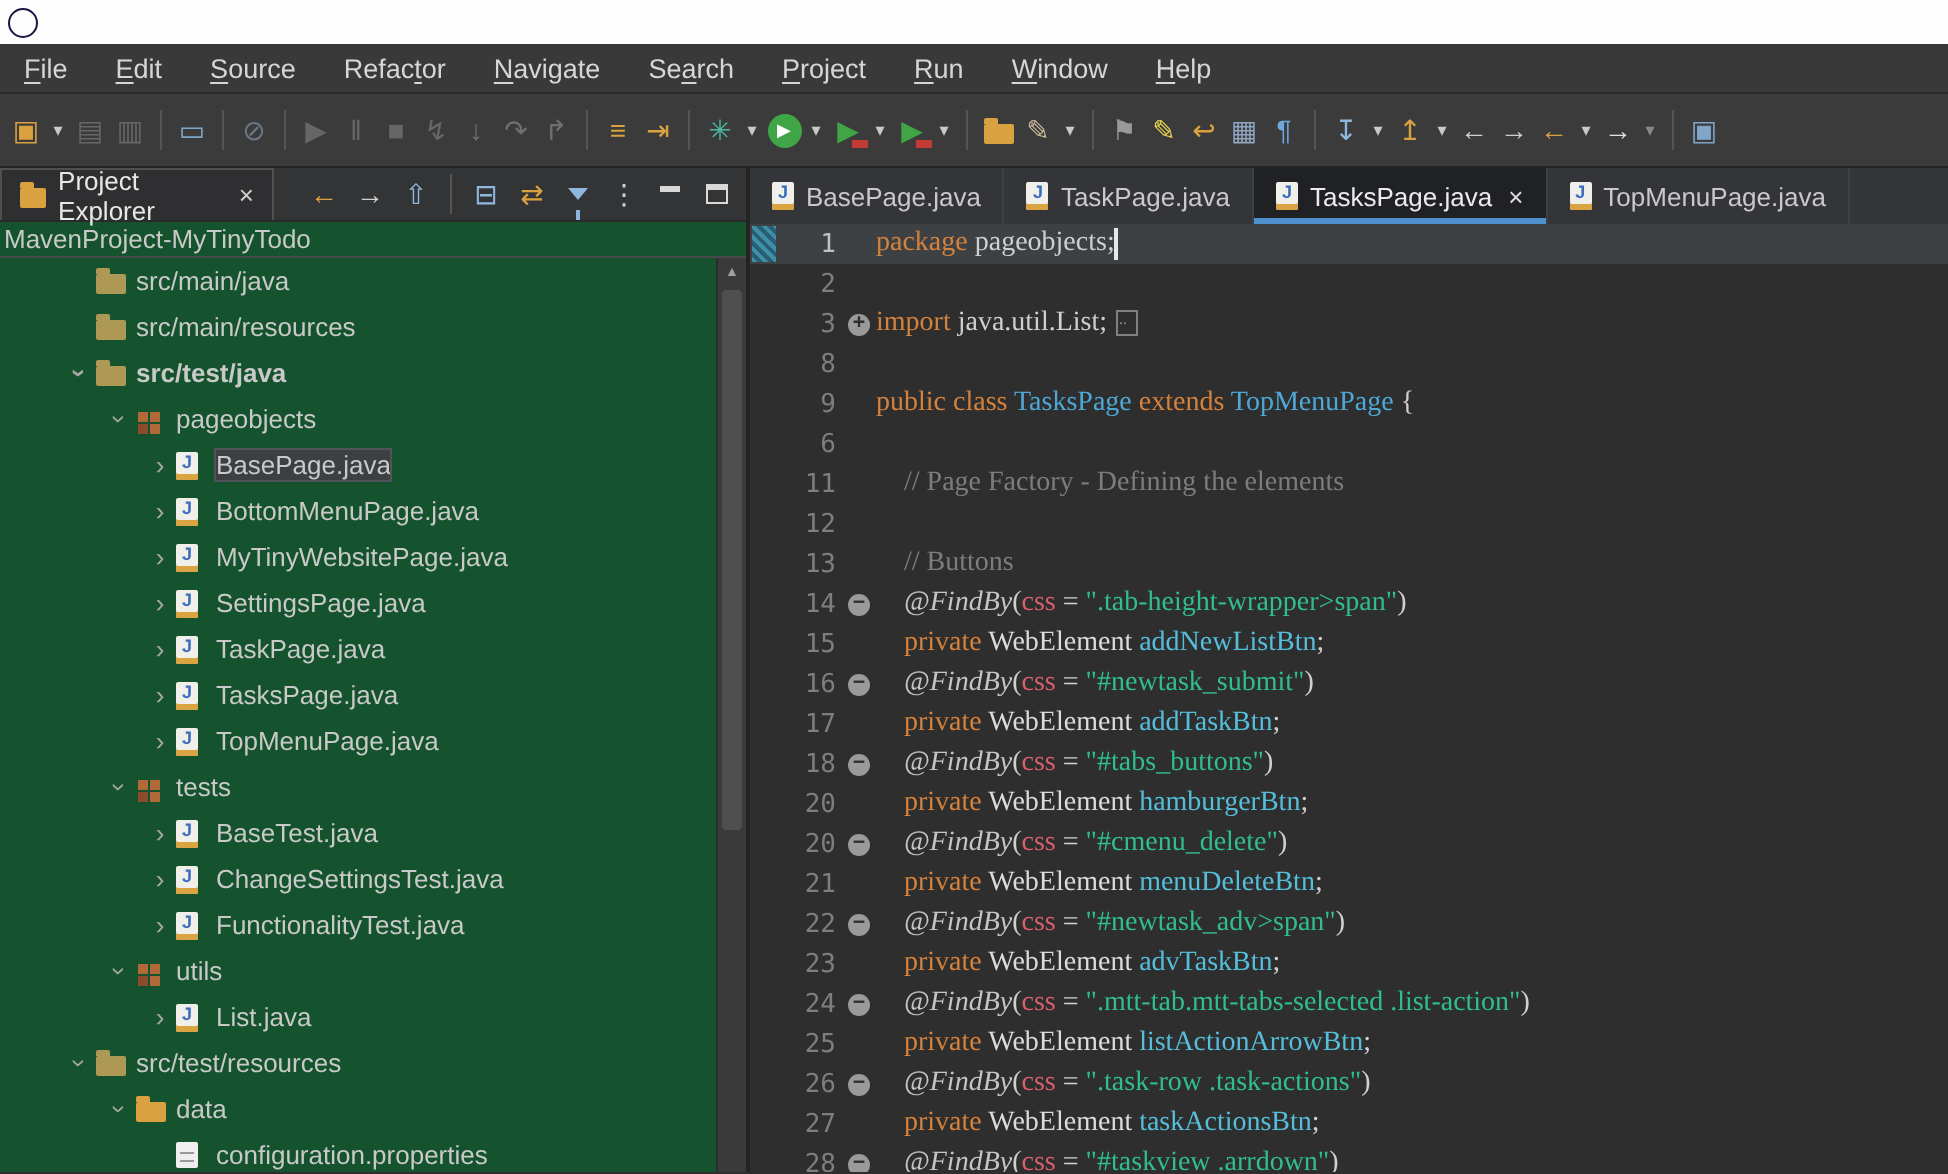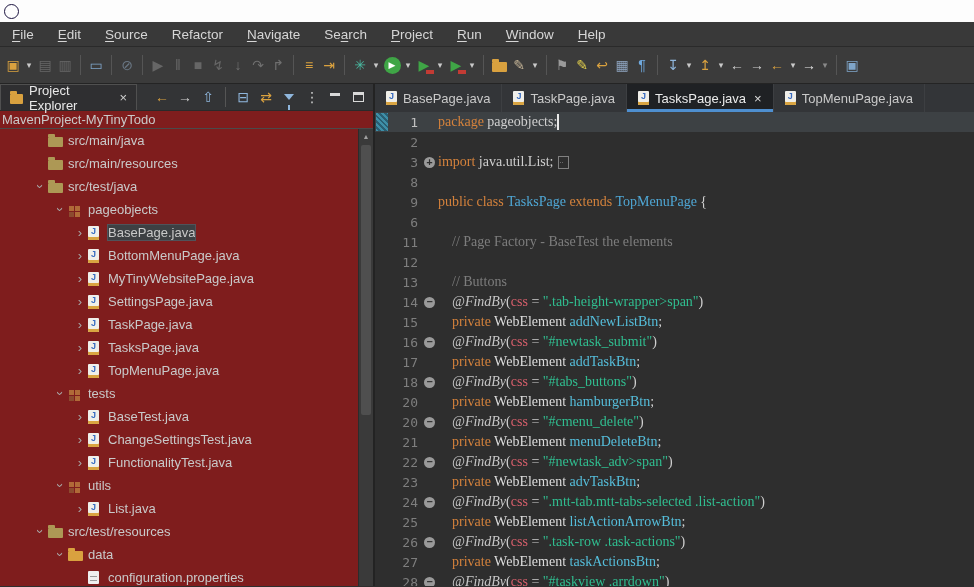--- a/index.html
+++ b/index.html
@@ -35,21 +35,21 @@
   .icn-folder { display:inline-block; width:15px; height:10px; background:#AD9855; border-radius:1px;
                 position:relative; margin-top:3px; }
   .icn-folder::before { content:""; position:absolute; top:-3px; left:0; width:7px; height:3px;
                         background:inherit; border-radius:1px 1px 0 0; }
   .icn-folder.gold { background:#D9A13F; }
 
   
   .main { display:flex; height:502px; position:relative; }
 
   
-  .explorer { width:375px; background:#7f1d1d; border-right:2px solid #232323; display:flex;
+  .explorer { width:375px; background:#14532d; border-right:2px solid #232323; display:flex;
               flex-direction:column; }
   .viewtabs { height:27px; background:#333436; display:flex; align-items:stretch;
               border-bottom:1px solid #2A2A2A; }
   .viewtab { display:flex; align-items:center; gap:6px; padding:0 9px; background:#2F2F31;
              border:1px solid #505050; border-bottom:none; color:#E8E8E8; font-size:13px; }
   .viewtab .close { color:#CFCFCF; font-size:13px; margin-left:4px; }
   .viewtools { display:flex; align-items:center; margin-left:14px; gap:1px; padding-right:4px; flex:1; }
   .viewtools .ticon { width:22px; }
   .push-right { margin-left:auto !important; }
   .funnel { display:inline-block; width:0; height:0; border-left:5px solid transparent;
@@ -234,21 +234,21 @@
             </span>
             <span class="tlabel">src/main/java</span>
           </div>
           <div class="trow" style="padding-left: 8px;">
             <span class="chev"></span>
             <span class="ticn">
               <span class="icn-folder"></span>
             </span>
             <span class="tlabel">src/main/resources</span>
           </div>
-          <div class="trow" style="padding-left: 8px;">
+          <div class="trow" style="padding-left: 8px; font-weight: bold;">
             <span class="chev exp">›</span>
             <span class="ticn">
               <span class="icn-folder"></span>
             </span>
             <span class="tlabel">src/test/java</span>
           </div>
           <div class="trow" style="padding-left: 28px;">
             <span class="chev exp">›</span>
             <span class="ticn">
               <span class="icn-package"></span>
@@ -426,21 +426,21 @@
             <span class="ctext"><span class="tok-k">public</span><span class="tok-p"> </span><span class="tok-k">class</span><span class="tok-p"> </span><span class="tok-t">TasksPage</span><span class="tok-p"> </span><span class="tok-k">extends</span><span class="tok-p"> </span><span class="tok-t">TopMenuPage</span><span class="tok-p"> {</span></span>
           </div>
           <div class="code-line">
             <span class="lnum">6</span>
             <span class="fold"></span>
             <span class="ctext"></span>
           </div>
           <div class="code-line">
             <span class="lnum">11</span>
             <span class="fold"></span>
-            <span class="ctext"><span class="tok-c">    // Page Factory - BaseTest the elements</span></span>
+            <span class="ctext"><span class="tok-c">    // Page Factory - Defining the elements</span></span>
           </div>
           <div class="code-line">
             <span class="lnum">12</span>
             <span class="fold"></span>
             <span class="ctext"></span>
           </div>
           <div class="code-line">
             <span class="lnum">13</span>
             <span class="fold"></span>
             <span class="ctext"><span class="tok-c">    // Buttons</span></span>

